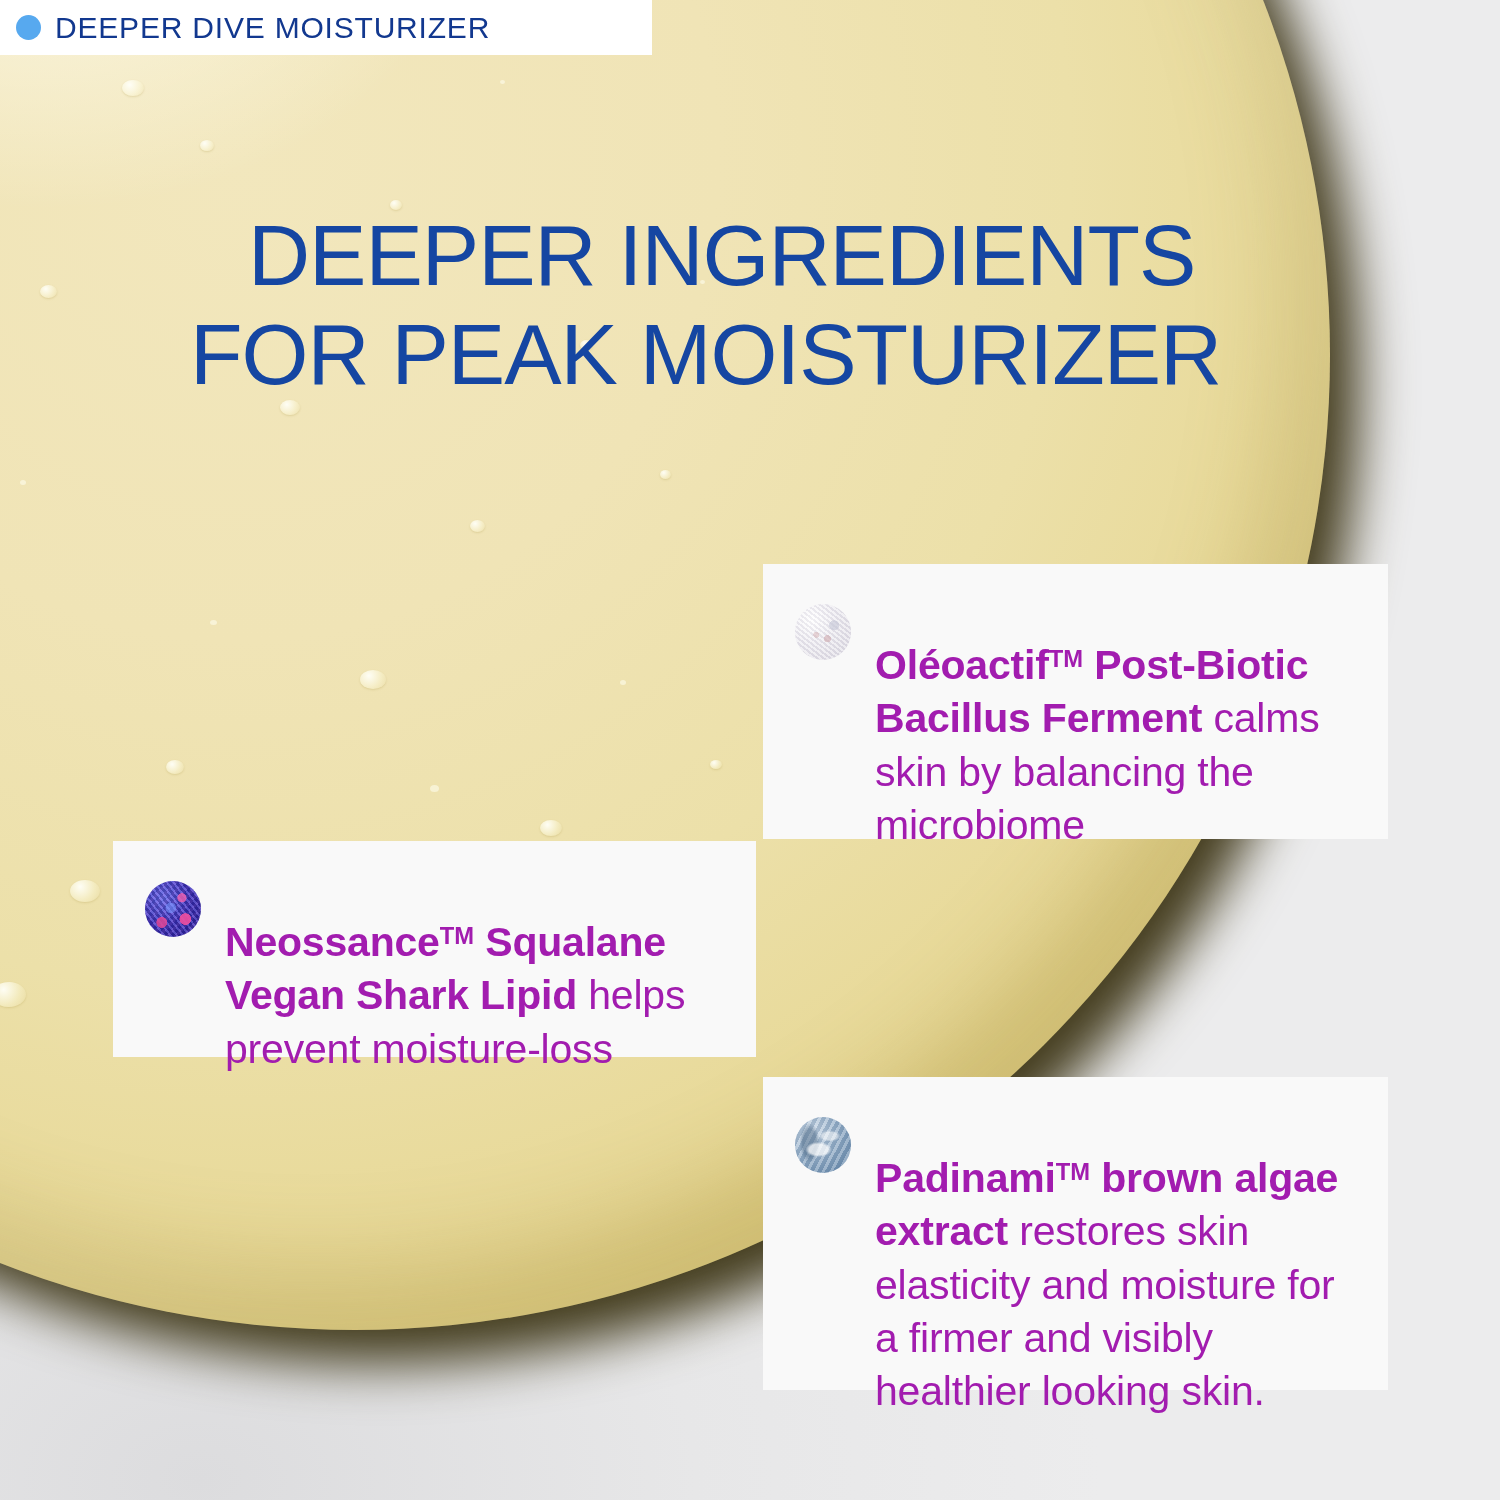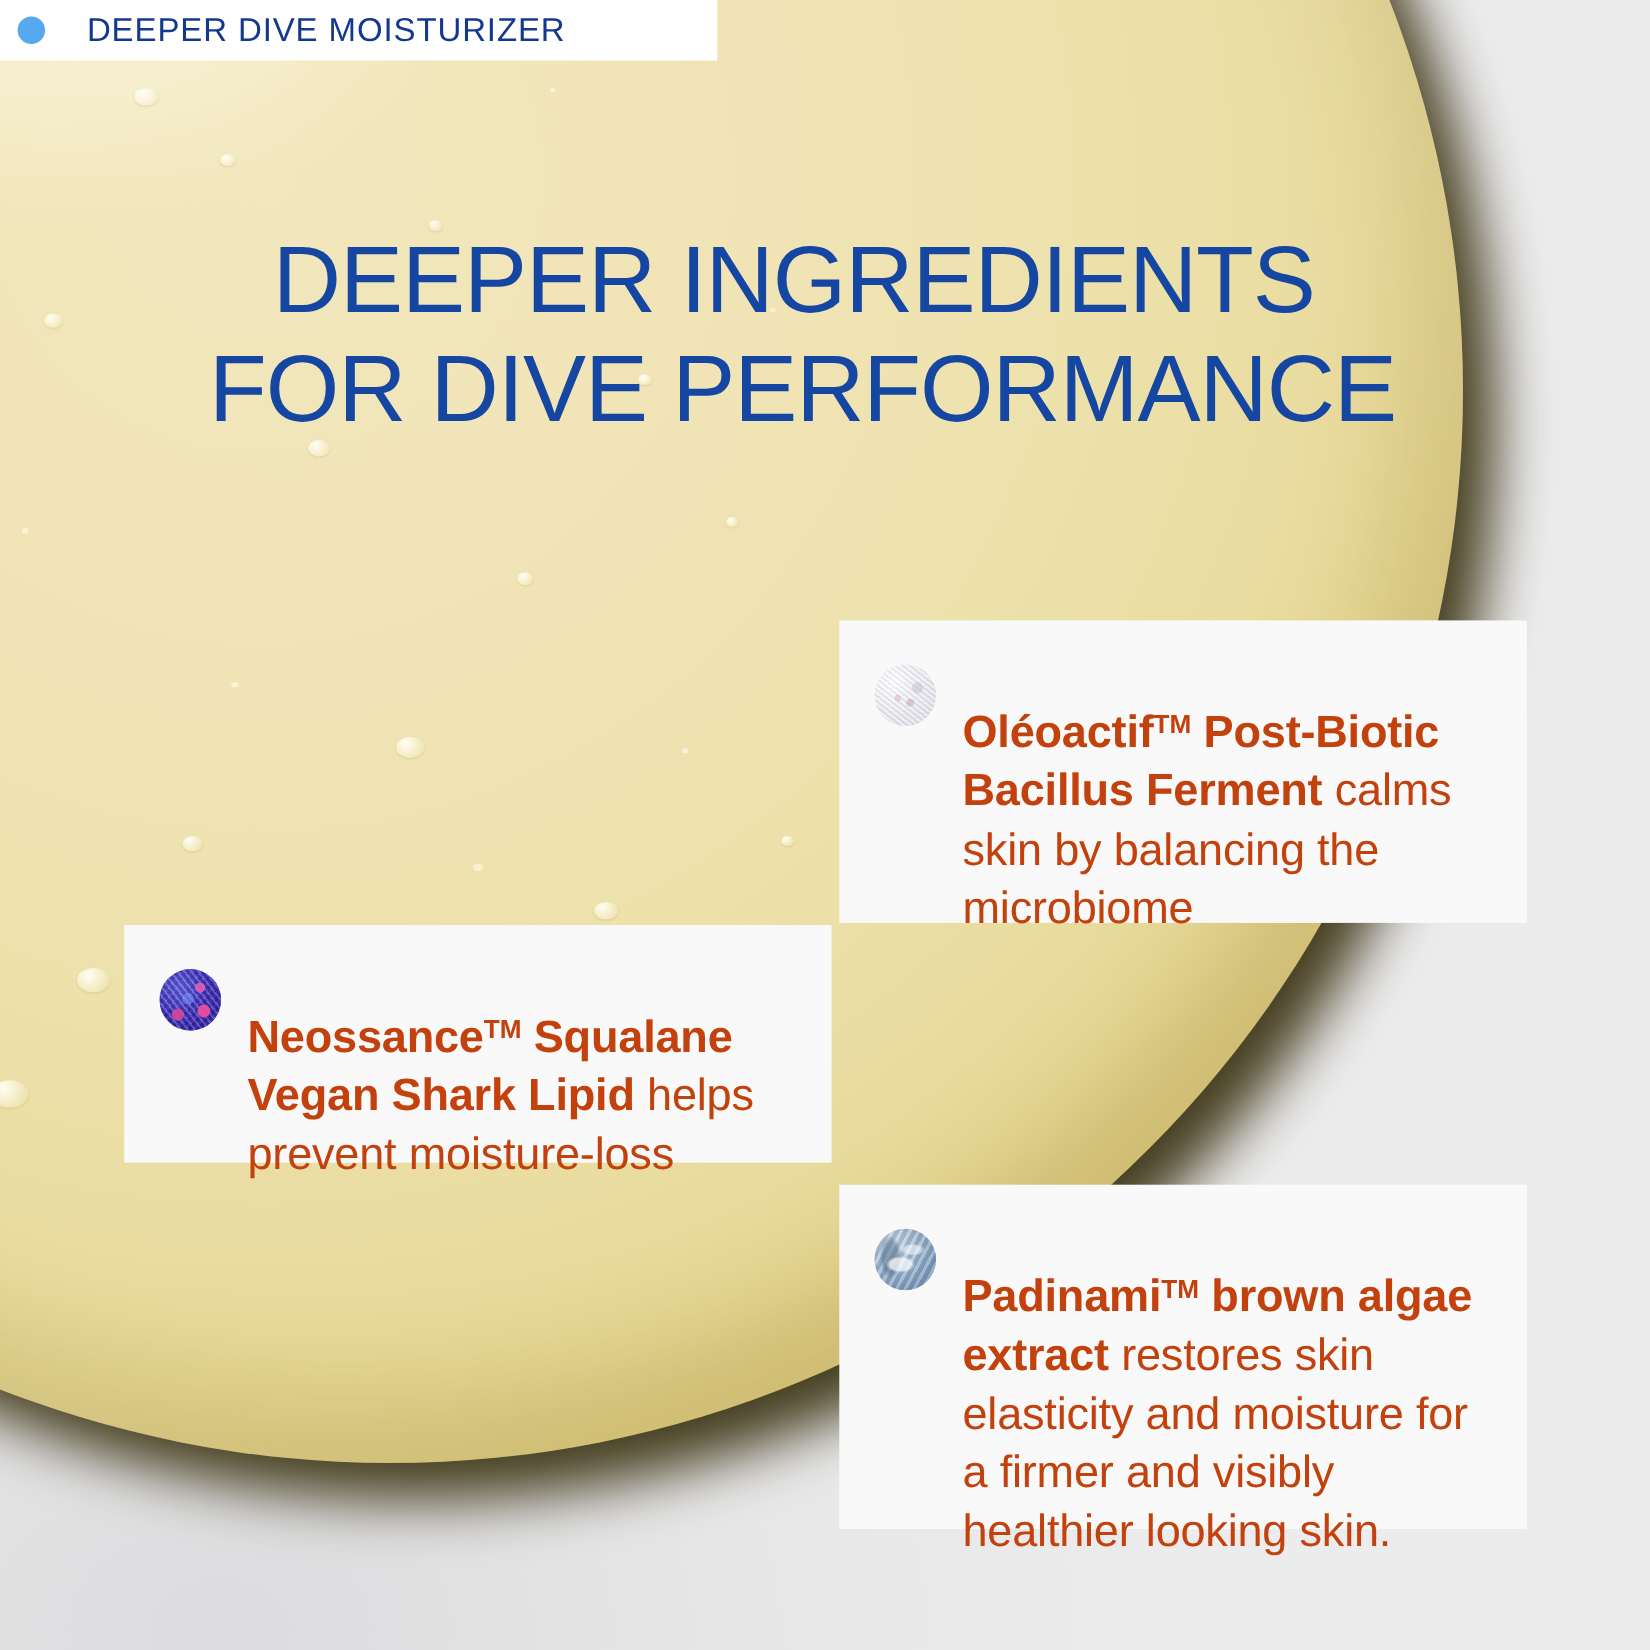--- a/index.html
+++ b/index.html
@@ -71,21 +71,20 @@
 
   
   .eyebrow{
     position:absolute;left:0;top:0;
     width:652px;height:55px;
     background:#ffffff;
     display:flex;align-items:center;
     padding-left:16px;
     box-sizing:border-box;
     z-index:30;
-    gap:24px;
   }
   .eyebrow-dot{
     width:25px;height:25px;border-radius:50%;
     background:#57a9ef;flex:0 0 auto;margin-right:14px;
   }
   .eyebrow-text{
     font-size:30px;font-weight:400;letter-spacing:.8px;
     color:#12388f;white-space:nowrap;line-height:1;
   }
 
@@ -111,21 +110,21 @@
     padding:34px 30px 30px 32px;
   }
   .card-ic{
     flex:0 0 auto;
     width:56px;height:56px;border-radius:50%;
     margin-right:24px;margin-top:6px;
     overflow:hidden;
     position:relative;
   }
   .card-txt{
-    color:#c2410c;
+    color:#a21caf;
     font-size:41px;
     line-height:1.30;
     letter-spacing:-.2px;
     font-weight:400;
     flex:1 1 auto;
   }
   .card-txt b{font-weight:700;}
   .tm{font-size:.58em;vertical-align:.52em;letter-spacing:0;}
 
   #card-oleo   { left:763px; top:564px;  width:625px; height:275px; }
@@ -211,21 +210,21 @@
     <span class="spk" style="left:1050px;top:1405px;width:9px;height:7px;"></span>
   </div>
 
   <div class="eyebrow">
     <span class="eyebrow-dot"></span>
     <span class="eyebrow-text">DEEPER DIVE MOISTURIZER</span>
   </div>
 
   <h1 class="heading">
     <span class="l1">DEEPER INGREDIENTS</span>
-    <span class="l2">FOR DIVE PERFORMANCE</span>
+    <span class="l2">FOR PEAK MOISTURIZER</span>
   </h1>
 
   <div class="card" id="card-oleo">
     <span class="card-ic ic-oleo"></span>
     <p class="card-txt"><b><span>Oléoactif</span><span class="tm">TM</span><span> Post-Biotic Bacillus Ferment</span></b><span> calms skin by balancing the microbiome</span></p>
   </div>
 
   <div class="card" id="card-padi">
     <span class="card-ic ic-padi"></span>
     <p class="card-txt"><b><span>Padinami</span><span class="tm">TM</span><span> brown algae extract</span></b><span> restores skin elasticity and moisture for a firmer and visibly healthier looking skin.</span></p>

